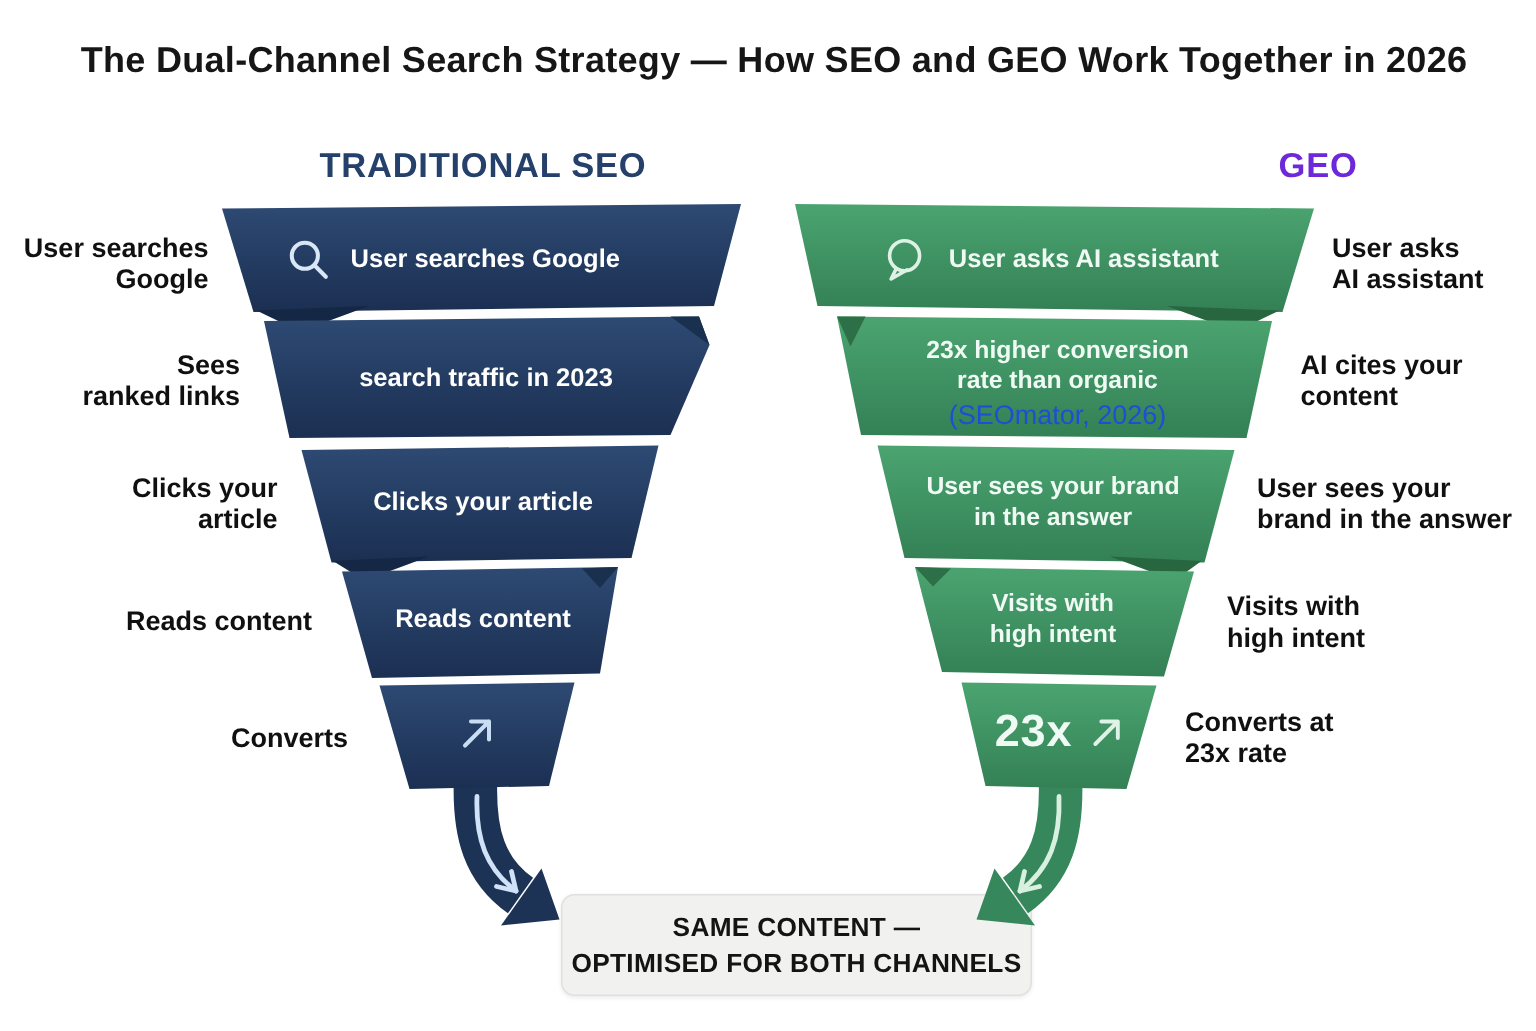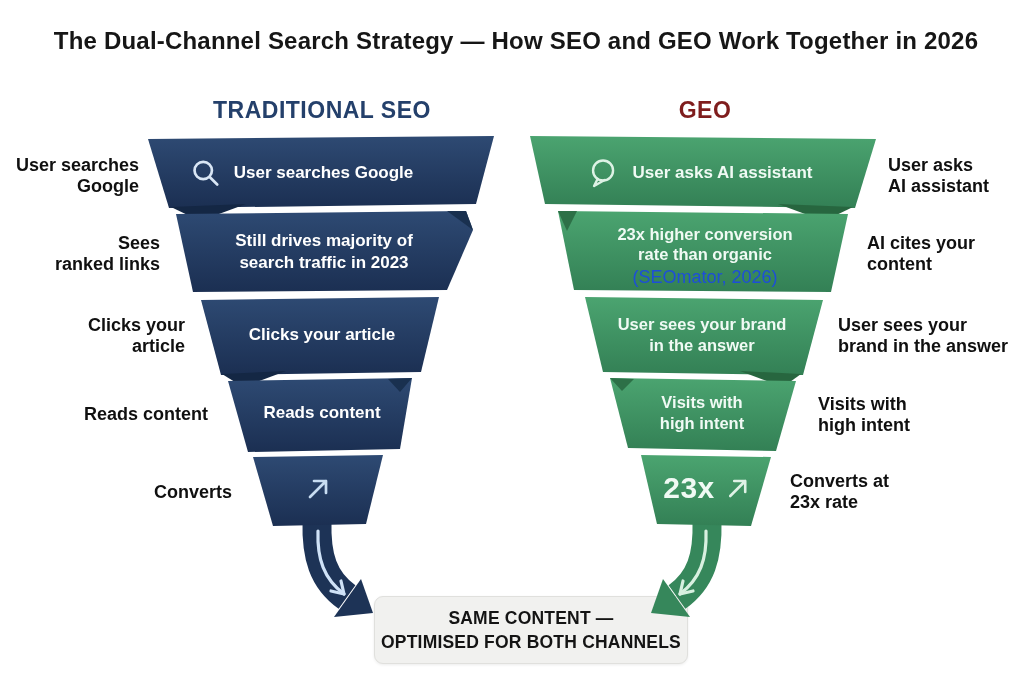--- a/index.html
+++ b/index.html
@@ -9,21 +9,21 @@
   }
   .title{
     position:absolute;top:27px;left:4px;width:100%;margin:0;text-align:center;
     font-size:24px;font-weight:bold;color:#161616;letter-spacing:.2px;z-index:3;
   }
   .col-header{
     position:absolute;top:97px;width:400px;text-align:center;
     font-size:23px;font-weight:bold;letter-spacing:.5px;z-index:3;
   }
   .col-header.seo{left:122px;color:#24406b;}
-  .col-header.geo{left:505px;color:#7f1d1d;}
+  .col-header.geo{left:505px;color:#6d28d9;text-align:right;}
   svg.shapes{position:absolute;left:0;top:0;width:1024px;height:687px;z-index:2;}
   .side-label{
     position:absolute;z-index:3;font-size:18px;font-weight:bold;color:#101010;line-height:1.16;
   }
   .side-label span{display:block;}
   .side-label.lft{text-align:right;}
   #l1{left:0;width:139px;top:155px;}
   #l2{left:0;width:160px;top:233px;}
   #l3{left:0;width:185px;top:315px;}
   #l4{left:0;width:208px;top:404px;}
@@ -163,21 +163,20 @@
   </div>
 
   <div class="stage-label row" id="so1">
     <svg class="icon" width="30" height="30" viewBox="0 0 30 30">
       <circle cx="12.5" cy="12.5" r="8.7" stroke="#d9e6f5" stroke-width="2.7" fill="none"></circle>
       <line x1="19.2" y1="19.2" x2="26.5" y2="26.5" stroke="#d9e6f5" stroke-width="2.7" stroke-linecap="round"></line>
     </svg>
     <span>User searches Google</span>
   </div>
   <div class="stage-label" id="so2">
-    <span>Still drives majority of</span>
     <span>search traffic in 2023</span>
   </div>
   <div class="stage-label" id="so3">
     <span>Clicks your article</span>
   </div>
   <div class="stage-label" id="so4">
     <span>Reads content</span>
   </div>
   <div class="stage-label" id="so5">
     <svg class="icon" width="32" height="32" viewBox="0 0 32 32">

